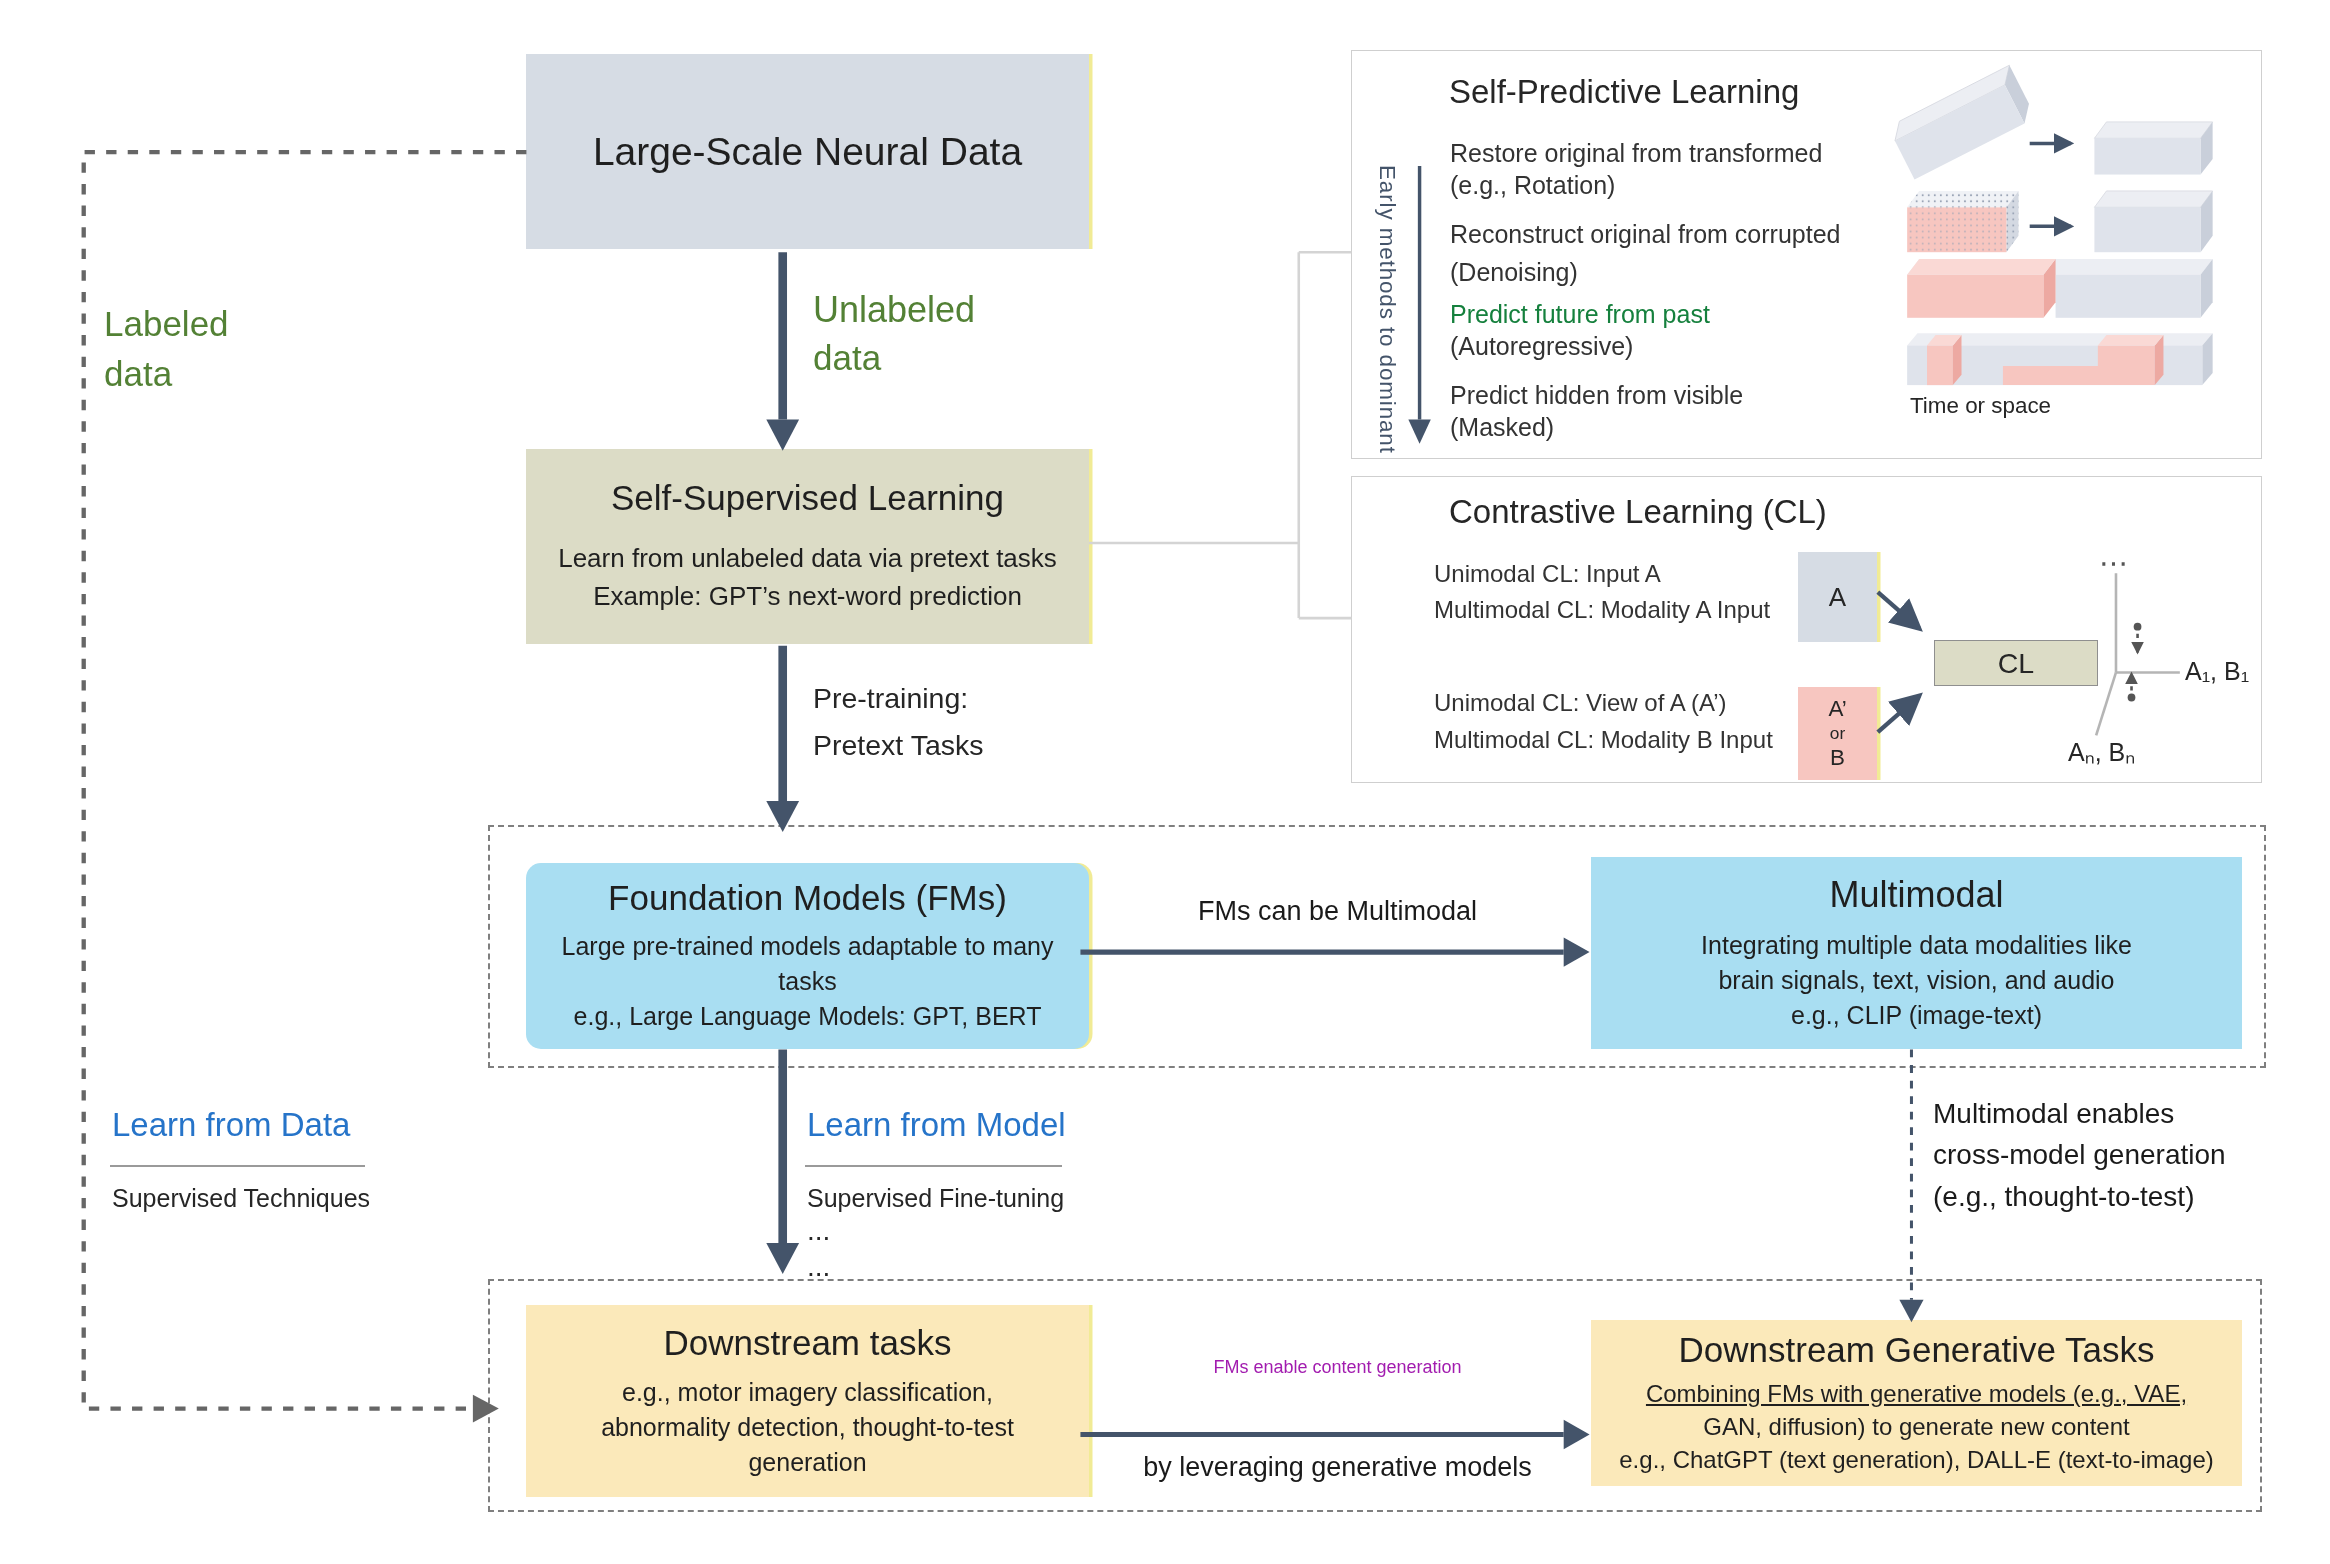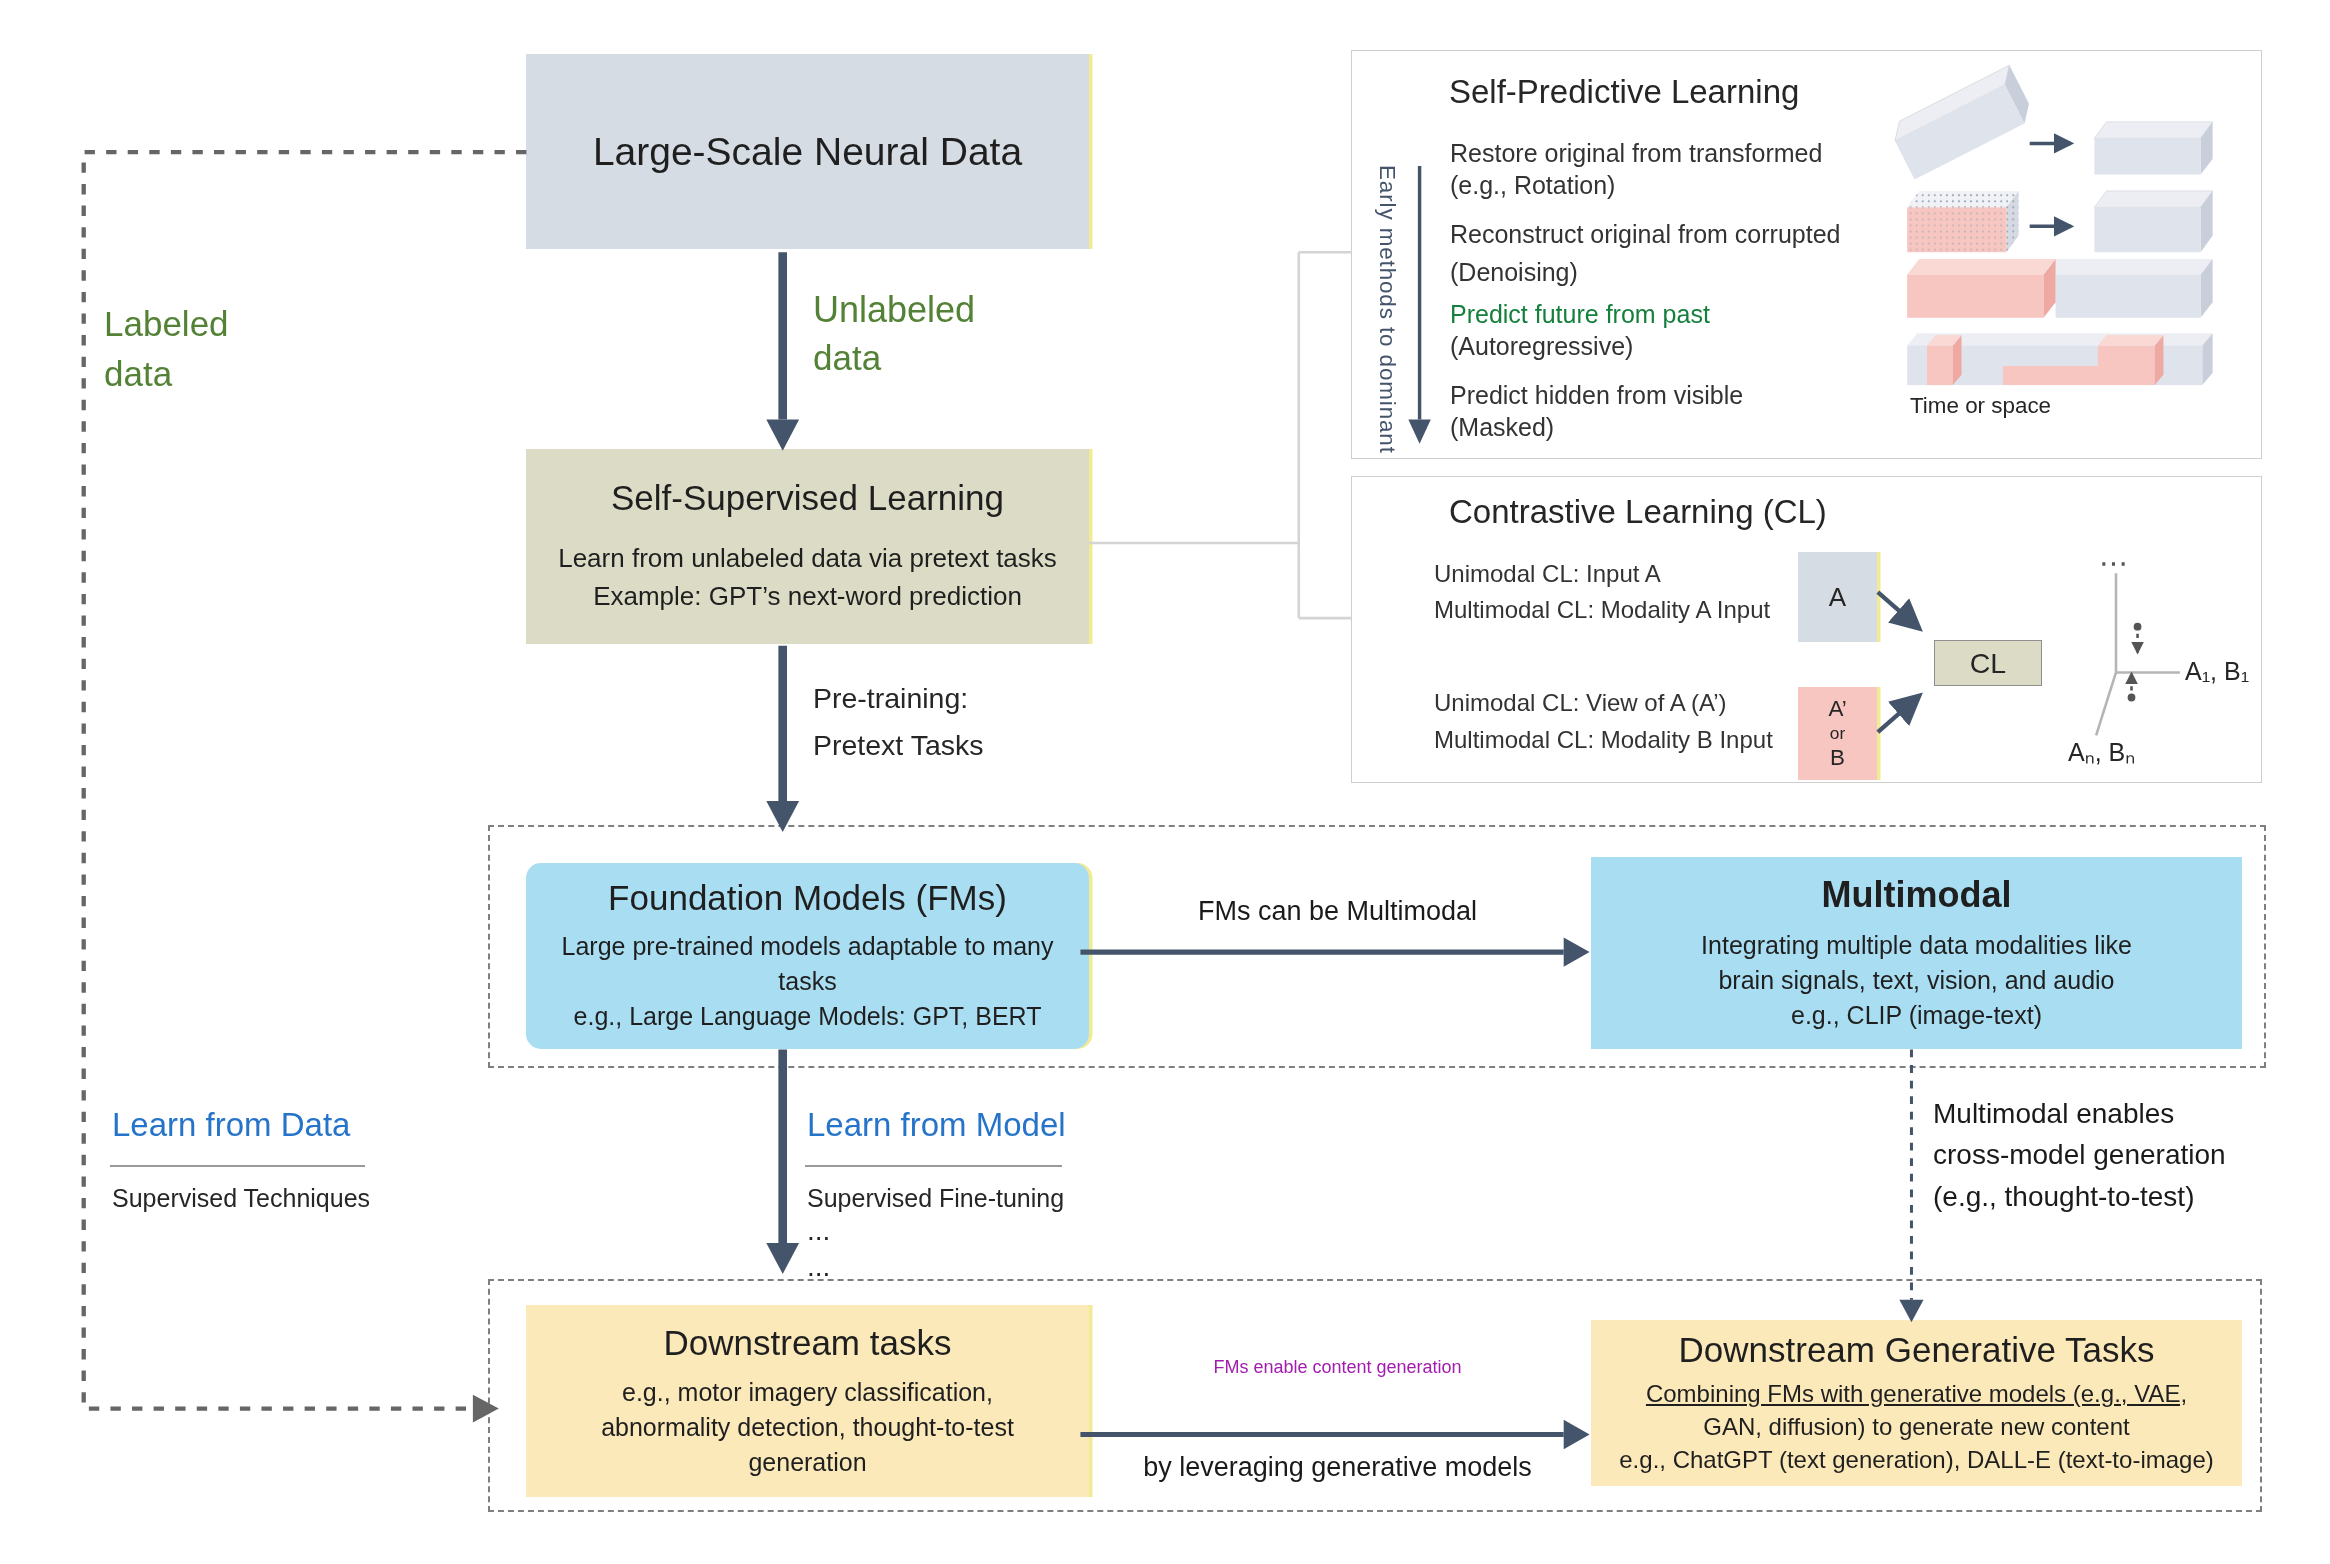--- a/index.html
+++ b/index.html
@@ -36,21 +36,21 @@
   </div>
 
   <div class="box yedge" style="left:526px;top:863px;width:563px;height:186px;background:#A9DEF2;padding:7px 5.2px;border-radius:15px;">
     <div class="title" style="font-size:35px;margin-bottom:10.4px;">Foundation Models (FMs)</div>
     <div style="font-size:25px;line-height:35px;">Large pre-trained models adaptable to many</div>
     <div style="font-size:25px;line-height:35px;">tasks</div>
     <div style="font-size:25px;line-height:35px;">e.g., Large Language Models: GPT, BERT</div>
   </div>
 
   <div class="box" style="left:1591px;top:857px;width:651px;height:192px;background:#A9DEF2;padding:7px 5.2px;">
-    <div class="title" style="font-size:36px;margin-bottom:12px;font-weight:bold;">Multimodal</div>
+    <div class="title" style="font-size:36px;margin-bottom:12px;">Multimodal</div>
     <div style="font-size:25px;line-height:35px;">Integrating multiple data modalities like</div>
     <div style="font-size:25px;line-height:35px;">brain signals, text, vision, and audio</div>
     <div style="font-size:25px;line-height:35px;">e.g., CLIP (image-text)</div>
   </div>
 
   <div class="box yedge" style="left:526px;top:1305px;width:563px;height:192px;background:#FBE9BA;padding:7px 5.2px;">
     <div class="title" style="font-size:35px;margin-bottom:12px;">Downstream tasks</div>
     <div style="font-size:25px;line-height:35px;">e.g., motor imagery classification,</div>
     <div style="font-size:25px;line-height:35px;">abnormality detection, thought-to-test</div>
     <div style="font-size:25px;line-height:35px;">generation</div>
@@ -88,21 +88,21 @@
     <div class="lbl" style="left:82px;top:249px;font-size:24px;color:#333;">Multimodal CL: Modality B Input</div>
 
     <div class="box yedge" style="left:446px;top:75px;width:79px;height:90px;background:#D6DCE4;">
       <div style="font-size:26px;color:#262626;">A</div>
     </div>
     <div class="box yedge" style="left:446px;top:210px;width:79px;height:93px;background:#F7C6C0;">
       <div style="font-size:22.4px;line-height:26px;color:#262626;">A’</div>
       <div style="font-size:17.3px;line-height:22.4px;color:#262626;">or</div>
       <div style="font-size:22.4px;line-height:26px;color:#262626;">B</div>
     </div>
-    <div class="box" style="left:582px;top:163px;width:108px;height:46px;background:#DCDCC6;border:1.7px solid #8f8f8f;">
+    <div class="box" style="left:582px;top:163px;width:164px;height:46px;background:#DCDCC6;border:1.7px solid #8f8f8f;">
       <div style="font-size:28.5px;color:#262626;">CL</div>
     </div>
 
     <div class="lbl" style="left:747px;top:69px;font-size:29px;color:#555;letter-spacing:3.5px;">⋯</div>
     <div class="lbl" style="left:833px;top:180px;font-size:25px;color:#262626;">A₁, B₁</div>
     <div class="lbl" style="left:716px;top:257px;font-size:25px;color:#262626;">Aₙ, Bₙ</div>
   </div>
 
   <div class="lbl green" style="left:104px;top:304px;font-size:35px;">Labeled</div>
   <div class="lbl green" style="left:104px;top:354px;font-size:35px;">data</div>

